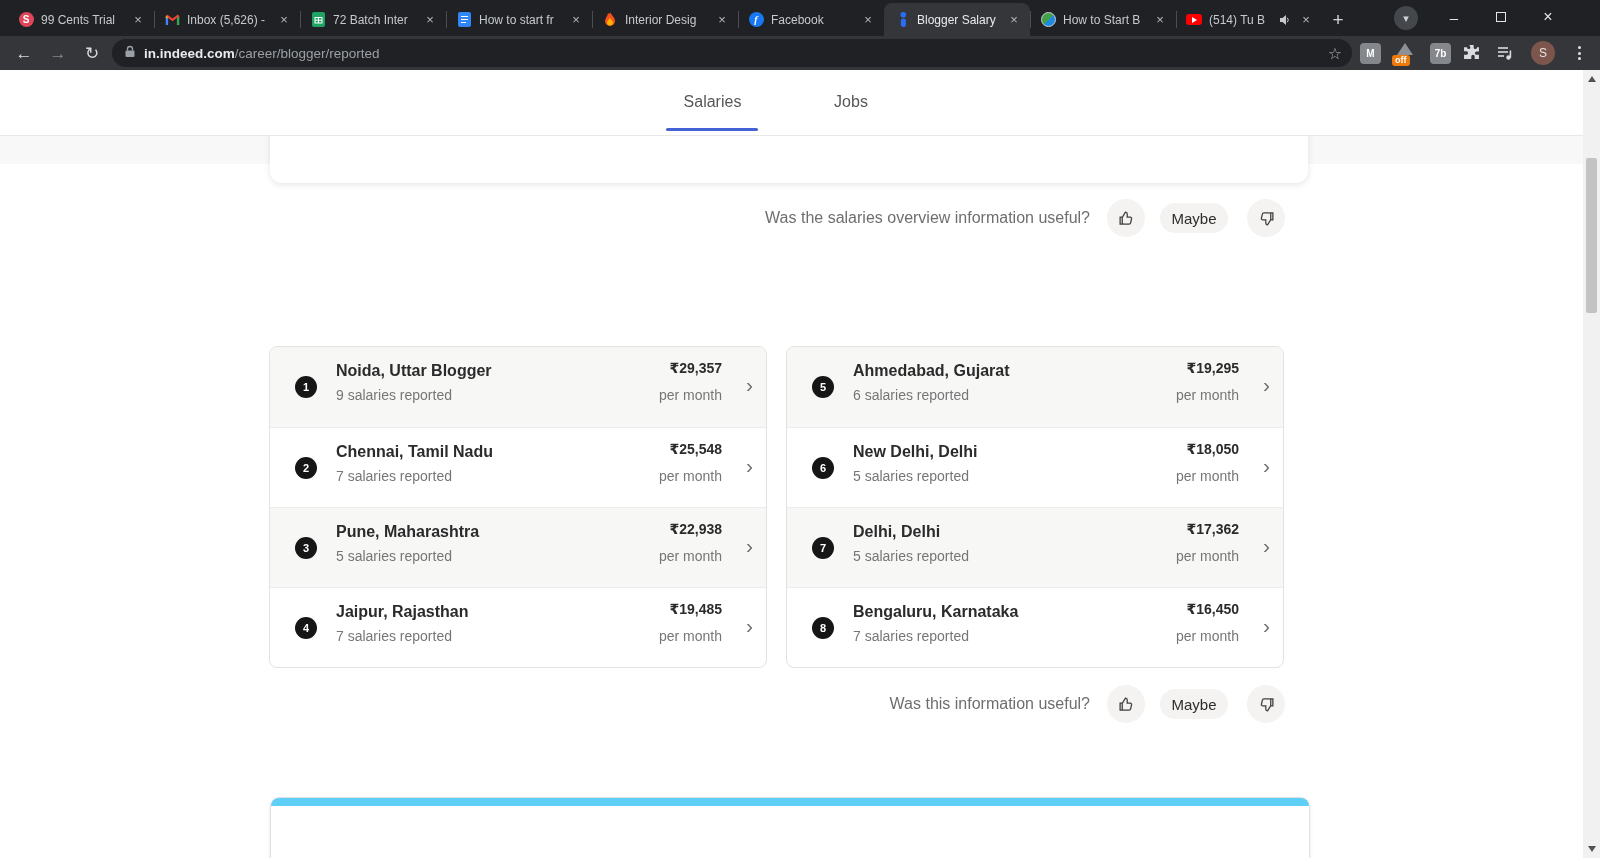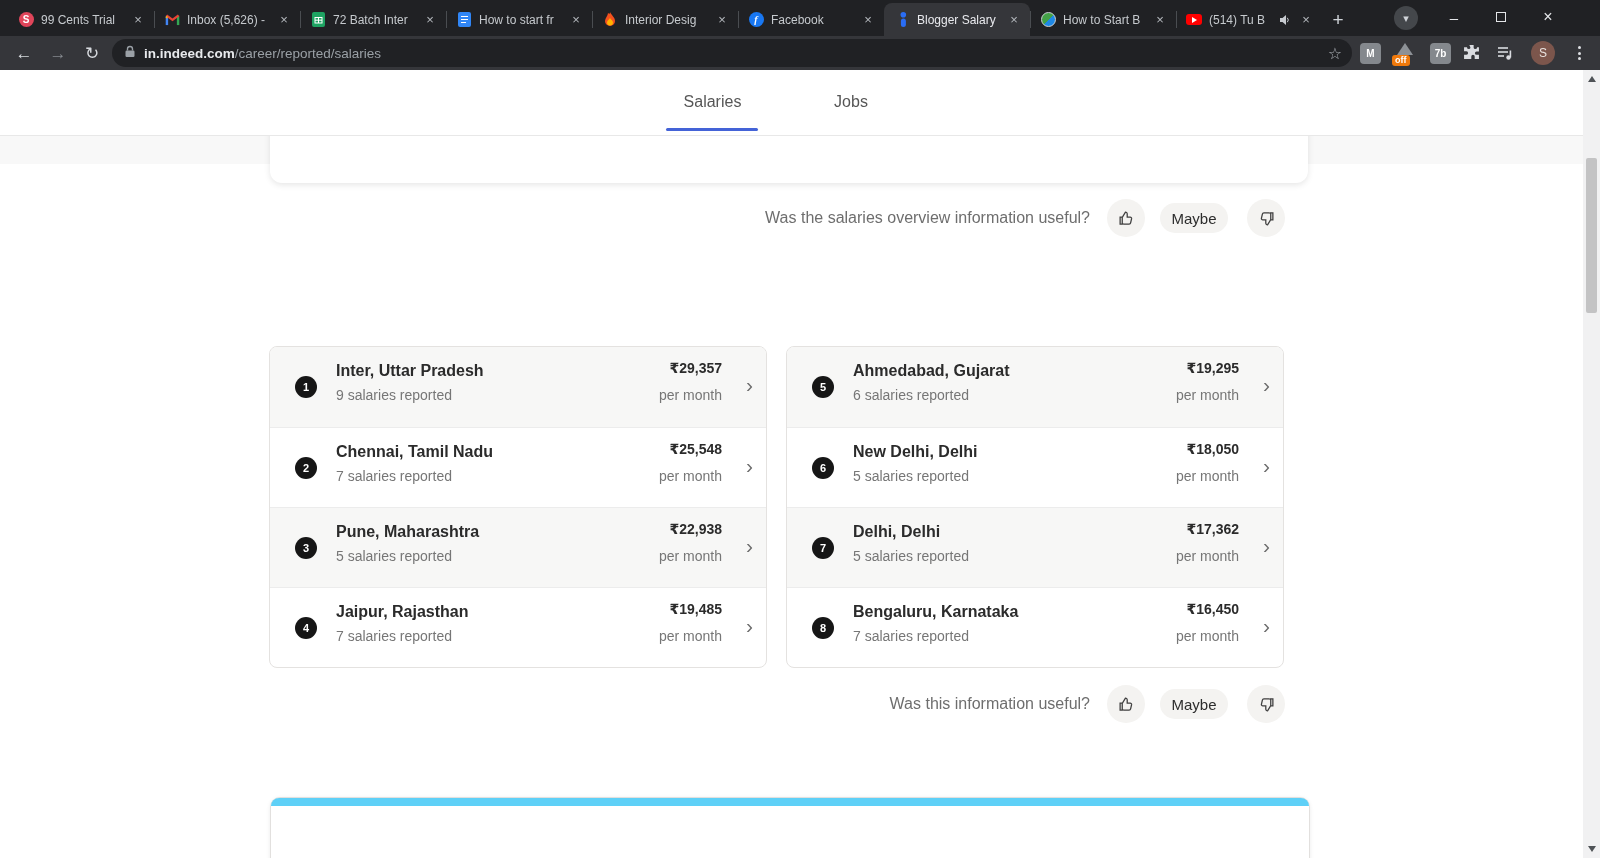--- a/index.html
+++ b/index.html
@@ -228,21 +228,21 @@
     <div class="toolbar">
       <div class="navic" style="left:10px">←</div>
       <div class="navic" style="left:44px;color:#85898e">→</div>
       <div class="navic" style="left:78px">↻</div>
       <div class="urlpill">
         <span><svg width="12" height="13">
               <rect x="1.5" y="5.5" width="9" height="6.5" rx="1.2" fill="#9aa0a6"></rect>
               <path d="M3.5 5.5V4a2.5 2.5 0 0 1 5 0v1.5" stroke="#9aa0a6" stroke-width="1.4" fill="none"></path>
             </svg></span>
         <span class="urlhost">in.indeed.com</span>
-          <span class="urlpath">/career/reported/salaries</span>
+          <span class="urlpath">/career/blogger/reported</span>
         <span class="star">☆</span>
       </div>
       <div class="extbox" style="left:1360px">M</div>
       <div class="ext-off" style="left:1394px">
         <div class="mount"></div>
         <div class="offbadge">off</div>
       </div>
       <div class="extbox" style="left:1430px">7b</div>
       <div class="ext-ic" style="left:1463px">
         <svg width="17" height="17" viewBox="0 0 16 16" fill="#dadce0">
@@ -296,21 +296,21 @@
         <svg class="thumb thumb-down" width="17" height="17" viewBox="0 0 24 24" fill="none" stroke="#3f3f3f" stroke-width="1.8">
             <path d="M3 10h3v10H3zM6 19l1.5.8c.4.2.8.2 1.2.2h7c1 0 1.9-.7 2.1-1.7l1.4-6A2 2 0 0 0 17.2 10H13V5.5A2.5 2.5 0 0 0 10.5 3L6 10.5z"></path>
           </svg>
       </span>
     </div>
 
 
     <div class="citycard left">
       <div class="city-row">
           <span class="rank">1</span>
-          <span class="c-name">Inter, Uttar Pradesh</span>
+          <span class="c-name">Noida, Uttar Blogger</span>
           <span class="c-sub">9 salaries reported</span>
           <span class="c-val">₹29,357</span>
           <span class="c-per">per month</span>
           <span class="chev">›</span>
         </div>
         <div class="city-row">
           <span class="rank">2</span>
           <span class="c-name">Chennai, Tamil Nadu</span>
           <span class="c-sub">7 salaries reported</span>
           <span class="c-val">₹25,548</span>

